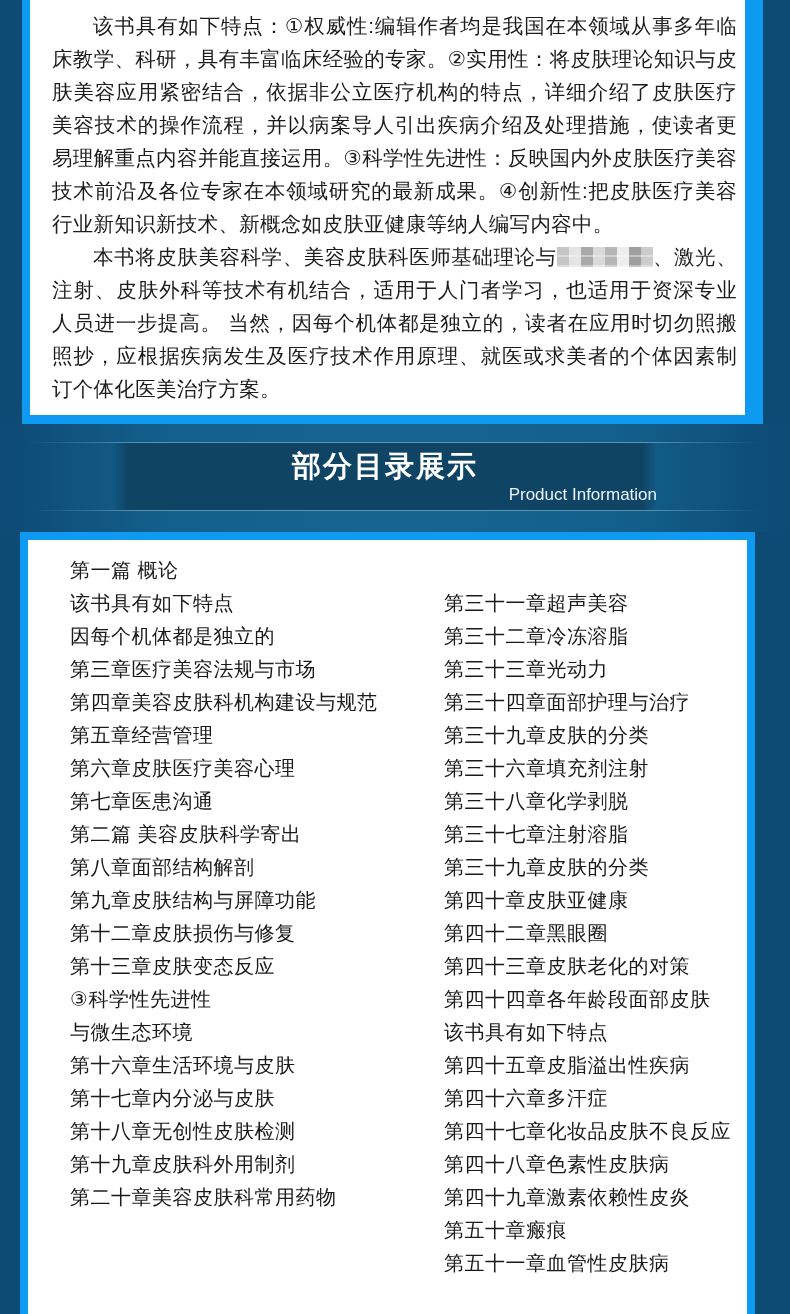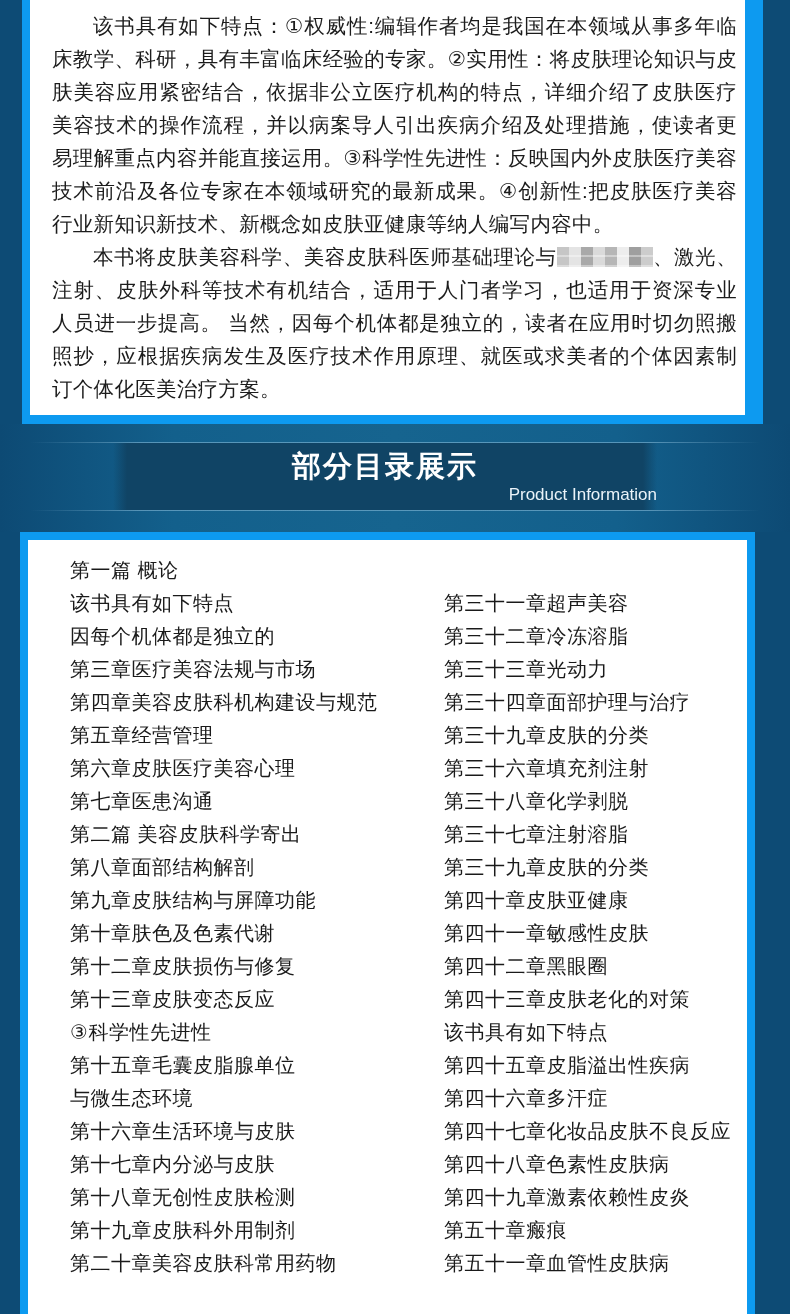--- a/index.html
+++ b/index.html
@@ -132,46 +132,44 @@
         <div class="toc-item">该书具有如下特点</div>
         <div class="toc-item">因每个机体都是独立的</div>
         <div class="toc-item">第三章医疗美容法规与市场</div>
         <div class="toc-item">第四章美容皮肤科机构建设与规范</div>
         <div class="toc-item">第五章经营管理</div>
         <div class="toc-item">第六章皮肤医疗美容心理</div>
         <div class="toc-item">第七章医患沟通</div>
         <div class="toc-item">第二篇 美容皮肤科学寄出</div>
         <div class="toc-item">第八章面部结构解剖</div>
         <div class="toc-item">第九章皮肤结构与屏障功能</div>
-        <div class="toc-item">第十章肤色及色素代谢</div>
         <div class="toc-item">第十二章皮肤损伤与修复</div>
         <div class="toc-item">第十三章皮肤变态反应</div>
         <div class="toc-item">③科学性先进性</div>
-        <div class="toc-item">第十五章毛囊皮脂腺单位</div>
         <div class="toc-item">与微生态环境</div>
         <div class="toc-item">第十六章生活环境与皮肤</div>
         <div class="toc-item">第十七章内分泌与皮肤</div>
         <div class="toc-item">第十八章无创性皮肤检测</div>
         <div class="toc-item">第十九章皮肤科外用制剂</div>
         <div class="toc-item">第二十章美容皮肤科常用药物</div>
     </div>
     <div class="toc-col right">
       <div class="toc-item">第三十一章超声美容</div>
         <div class="toc-item">第三十二章冷冻溶脂</div>
         <div class="toc-item">第三十三章光动力</div>
         <div class="toc-item">第三十四章面部护理与治疗</div>
         <div class="toc-item">第三十九章皮肤的分类</div>
         <div class="toc-item">第三十六章填充剂注射</div>
         <div class="toc-item">第三十八章化学剥脱</div>
         <div class="toc-item">第三十七章注射溶脂</div>
         <div class="toc-item">第三十九章皮肤的分类</div>
         <div class="toc-item">第四十章皮肤亚健康</div>
-        <div class="toc-item">第四十一章敏感性皮肤</div>
         <div class="toc-item">第四十二章黑眼圈</div>
         <div class="toc-item">第四十三章皮肤老化的对策</div>
+        <div class="toc-item">第四十四章各年龄段面部皮肤</div>
         <div class="toc-item">该书具有如下特点</div>
         <div class="toc-item">第四十五章皮脂溢出性疾病</div>
         <div class="toc-item">第四十六章多汗症</div>
         <div class="toc-item">第四十七章化妆品皮肤不良反应</div>
         <div class="toc-item">第四十八章色素性皮肤病</div>
         <div class="toc-item">第四十九章激素依赖性皮炎</div>
         <div class="toc-item">第五十章瘢痕</div>
         <div class="toc-item">第五十一章血管性皮肤病</div>
     </div>
   </div>

